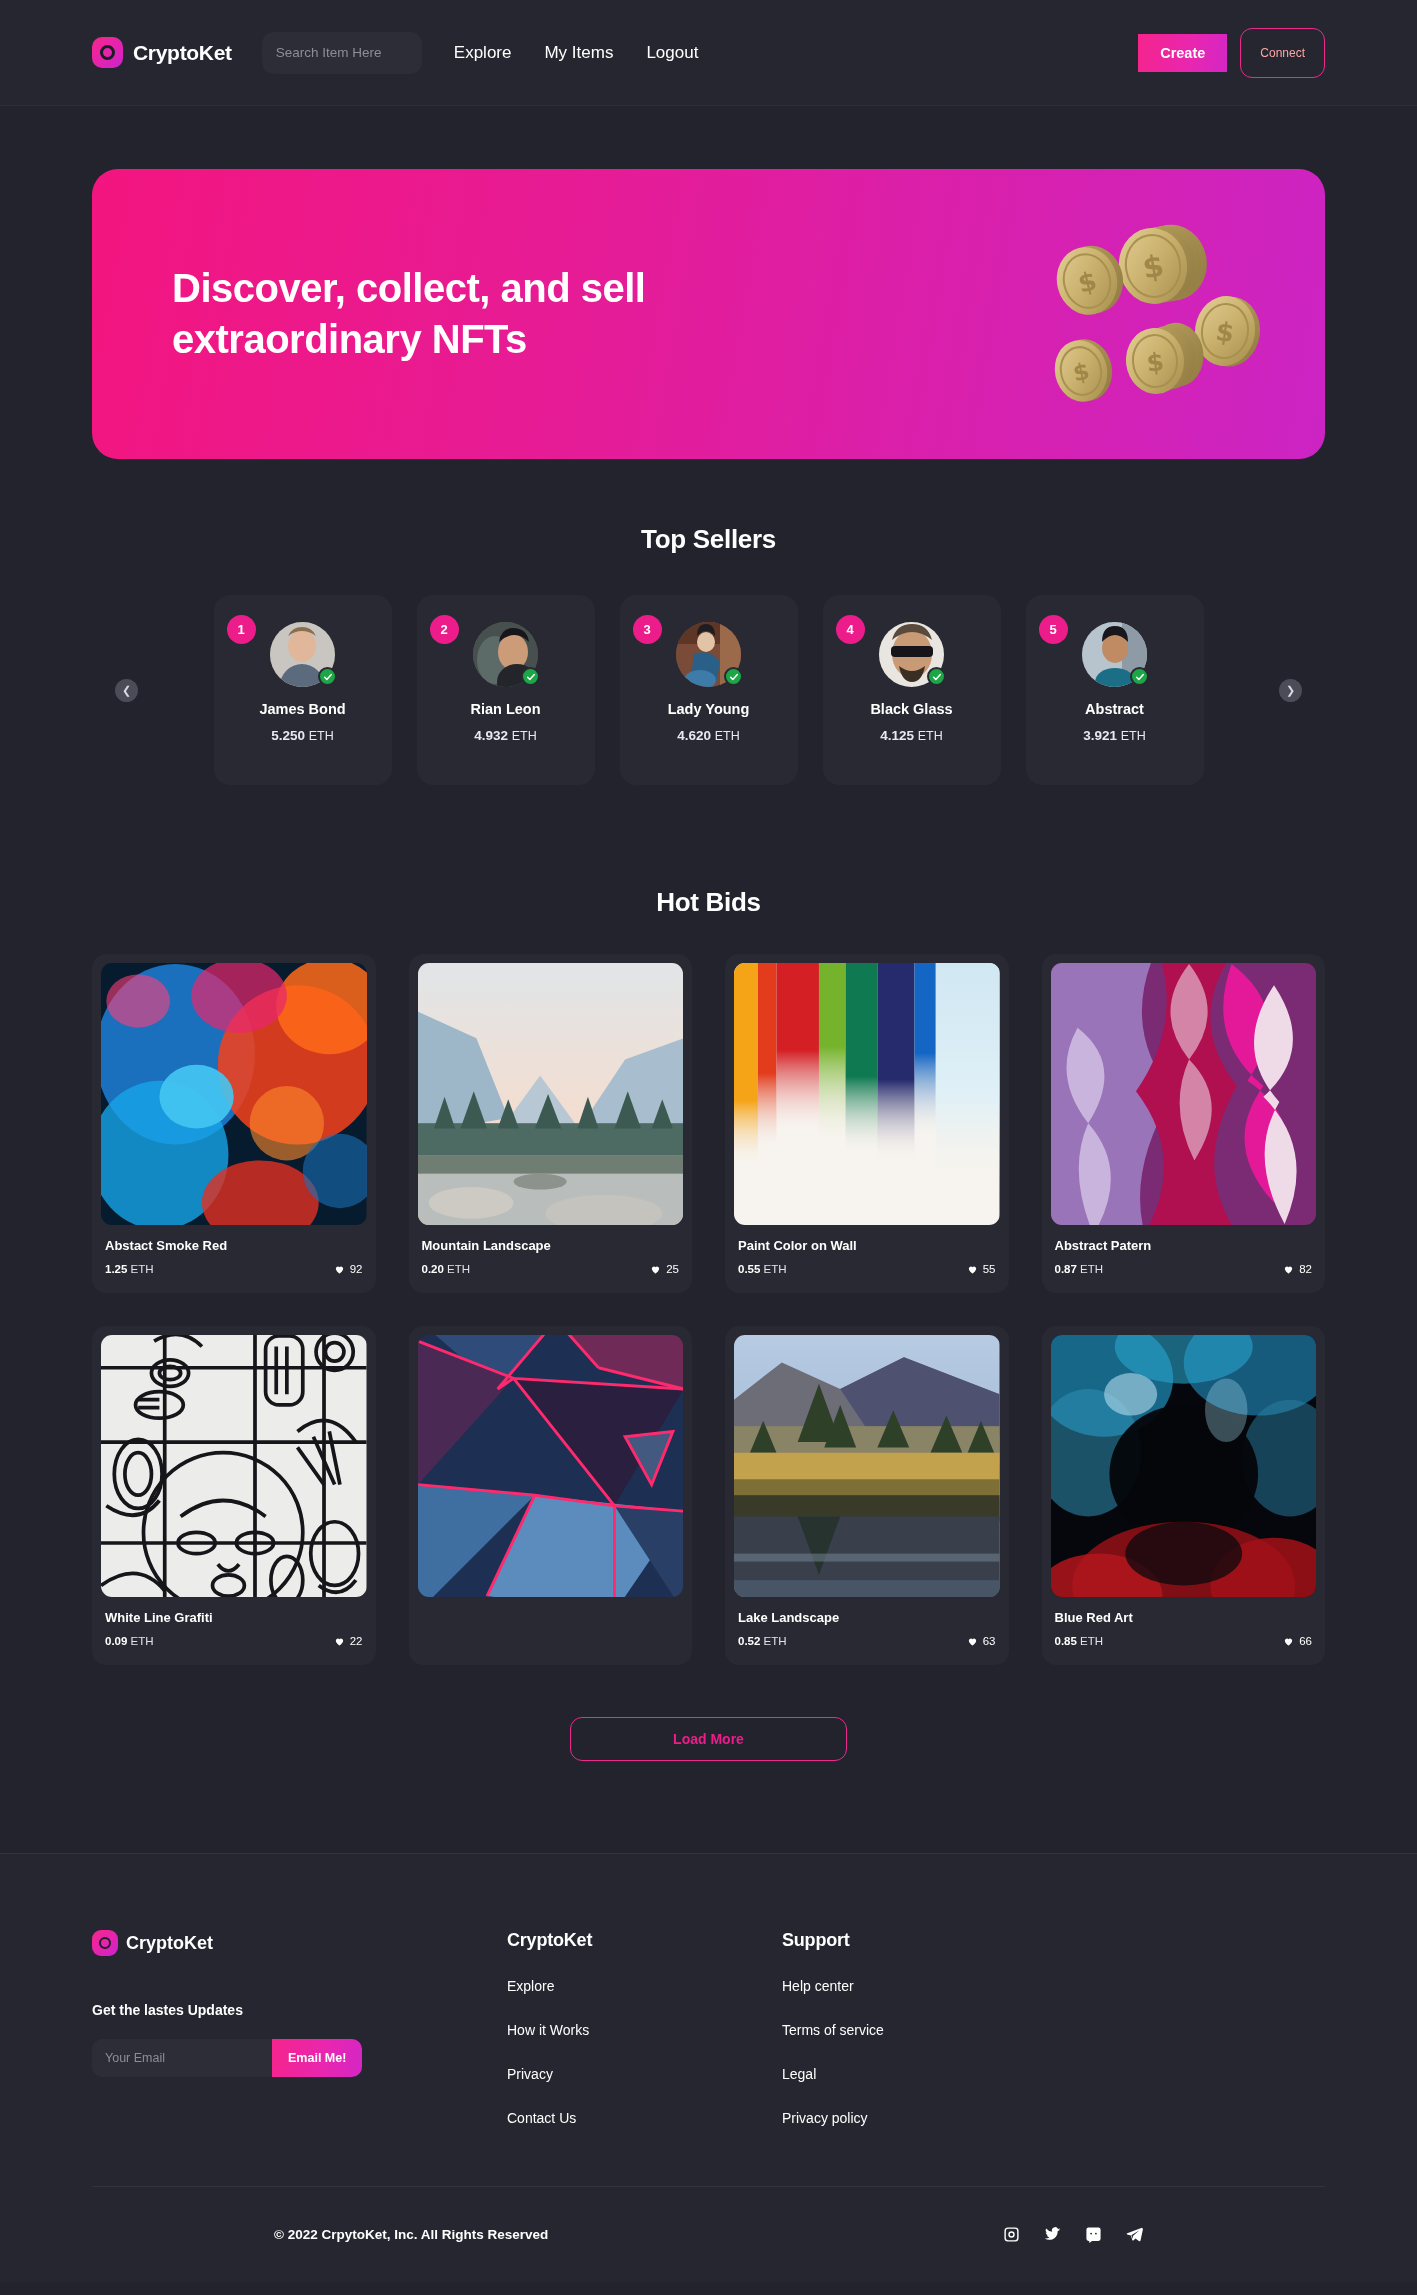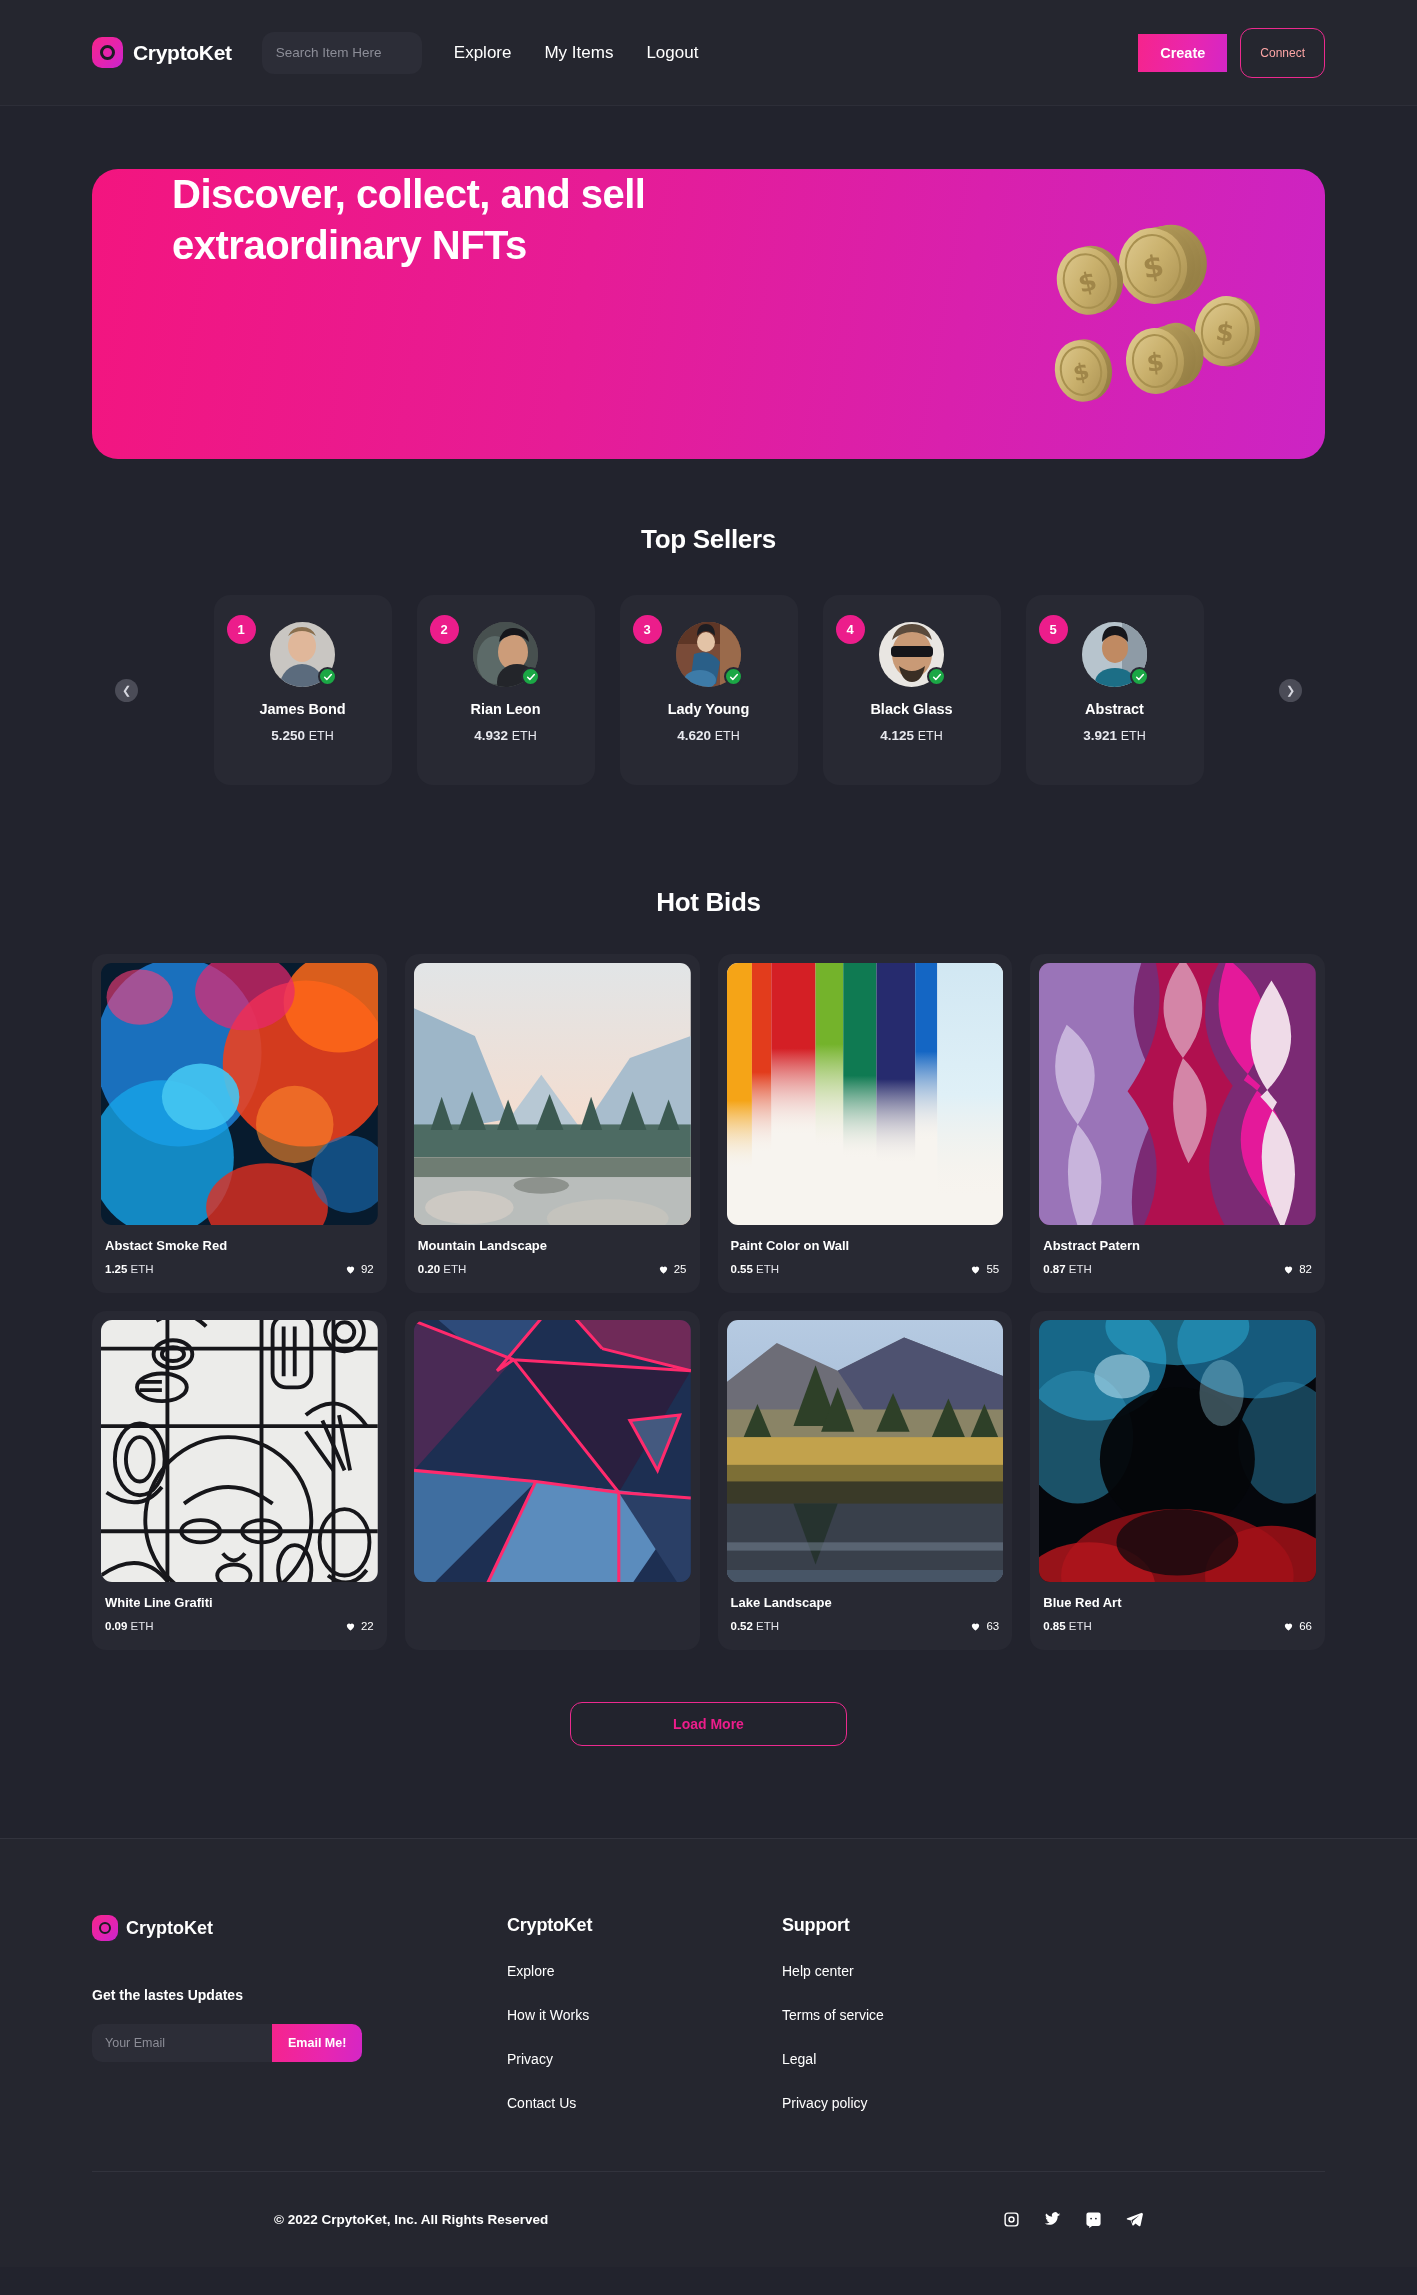--- a/index.html
+++ b/index.html
@@ -74,21 +74,21 @@
 
   
   .hero {
     margin-top: 63px;
     height: 290px;
     border-radius: 26px;
     background: linear-gradient(100deg, #f3157f 0%, #e61c96 40%, #cc24c4 100%);
     position: relative;
     overflow: hidden;
     display: flex;
-    align-items: flex-start;
+    align-items: center;
   }
   .hero-title {
     margin-left: 80px;
     font-size: 40px;
     font-weight: bold;
     line-height: 1.28;
     letter-spacing: -0.5px;
     color: #ffffff;
     max-width: 640px;
   }
@@ -159,21 +159,21 @@
   .seller-price { margin-top: 11px; font-size: 13.5px; color: #e9eaf0; }
   .seller-price b { font-weight: bold; }
   .seller-price span { font-weight: normal; font-size: 12.5px; }
 
   
   .bids-wrap { margin-top: 102px; }
   .bids-grid {
     margin-top: 36px;
     display: grid;
     grid-template-columns: repeat(4, 1fr);
-    gap: 18px;
+    gap: 33px;
   }
   .nft-card {
     background: #282933;
     border-radius: 14px;
     padding: 9px 9px 0 9px;
     display: flex;
     flex-direction: column;
   }
   .nft-thumb {
     width: 100%;

